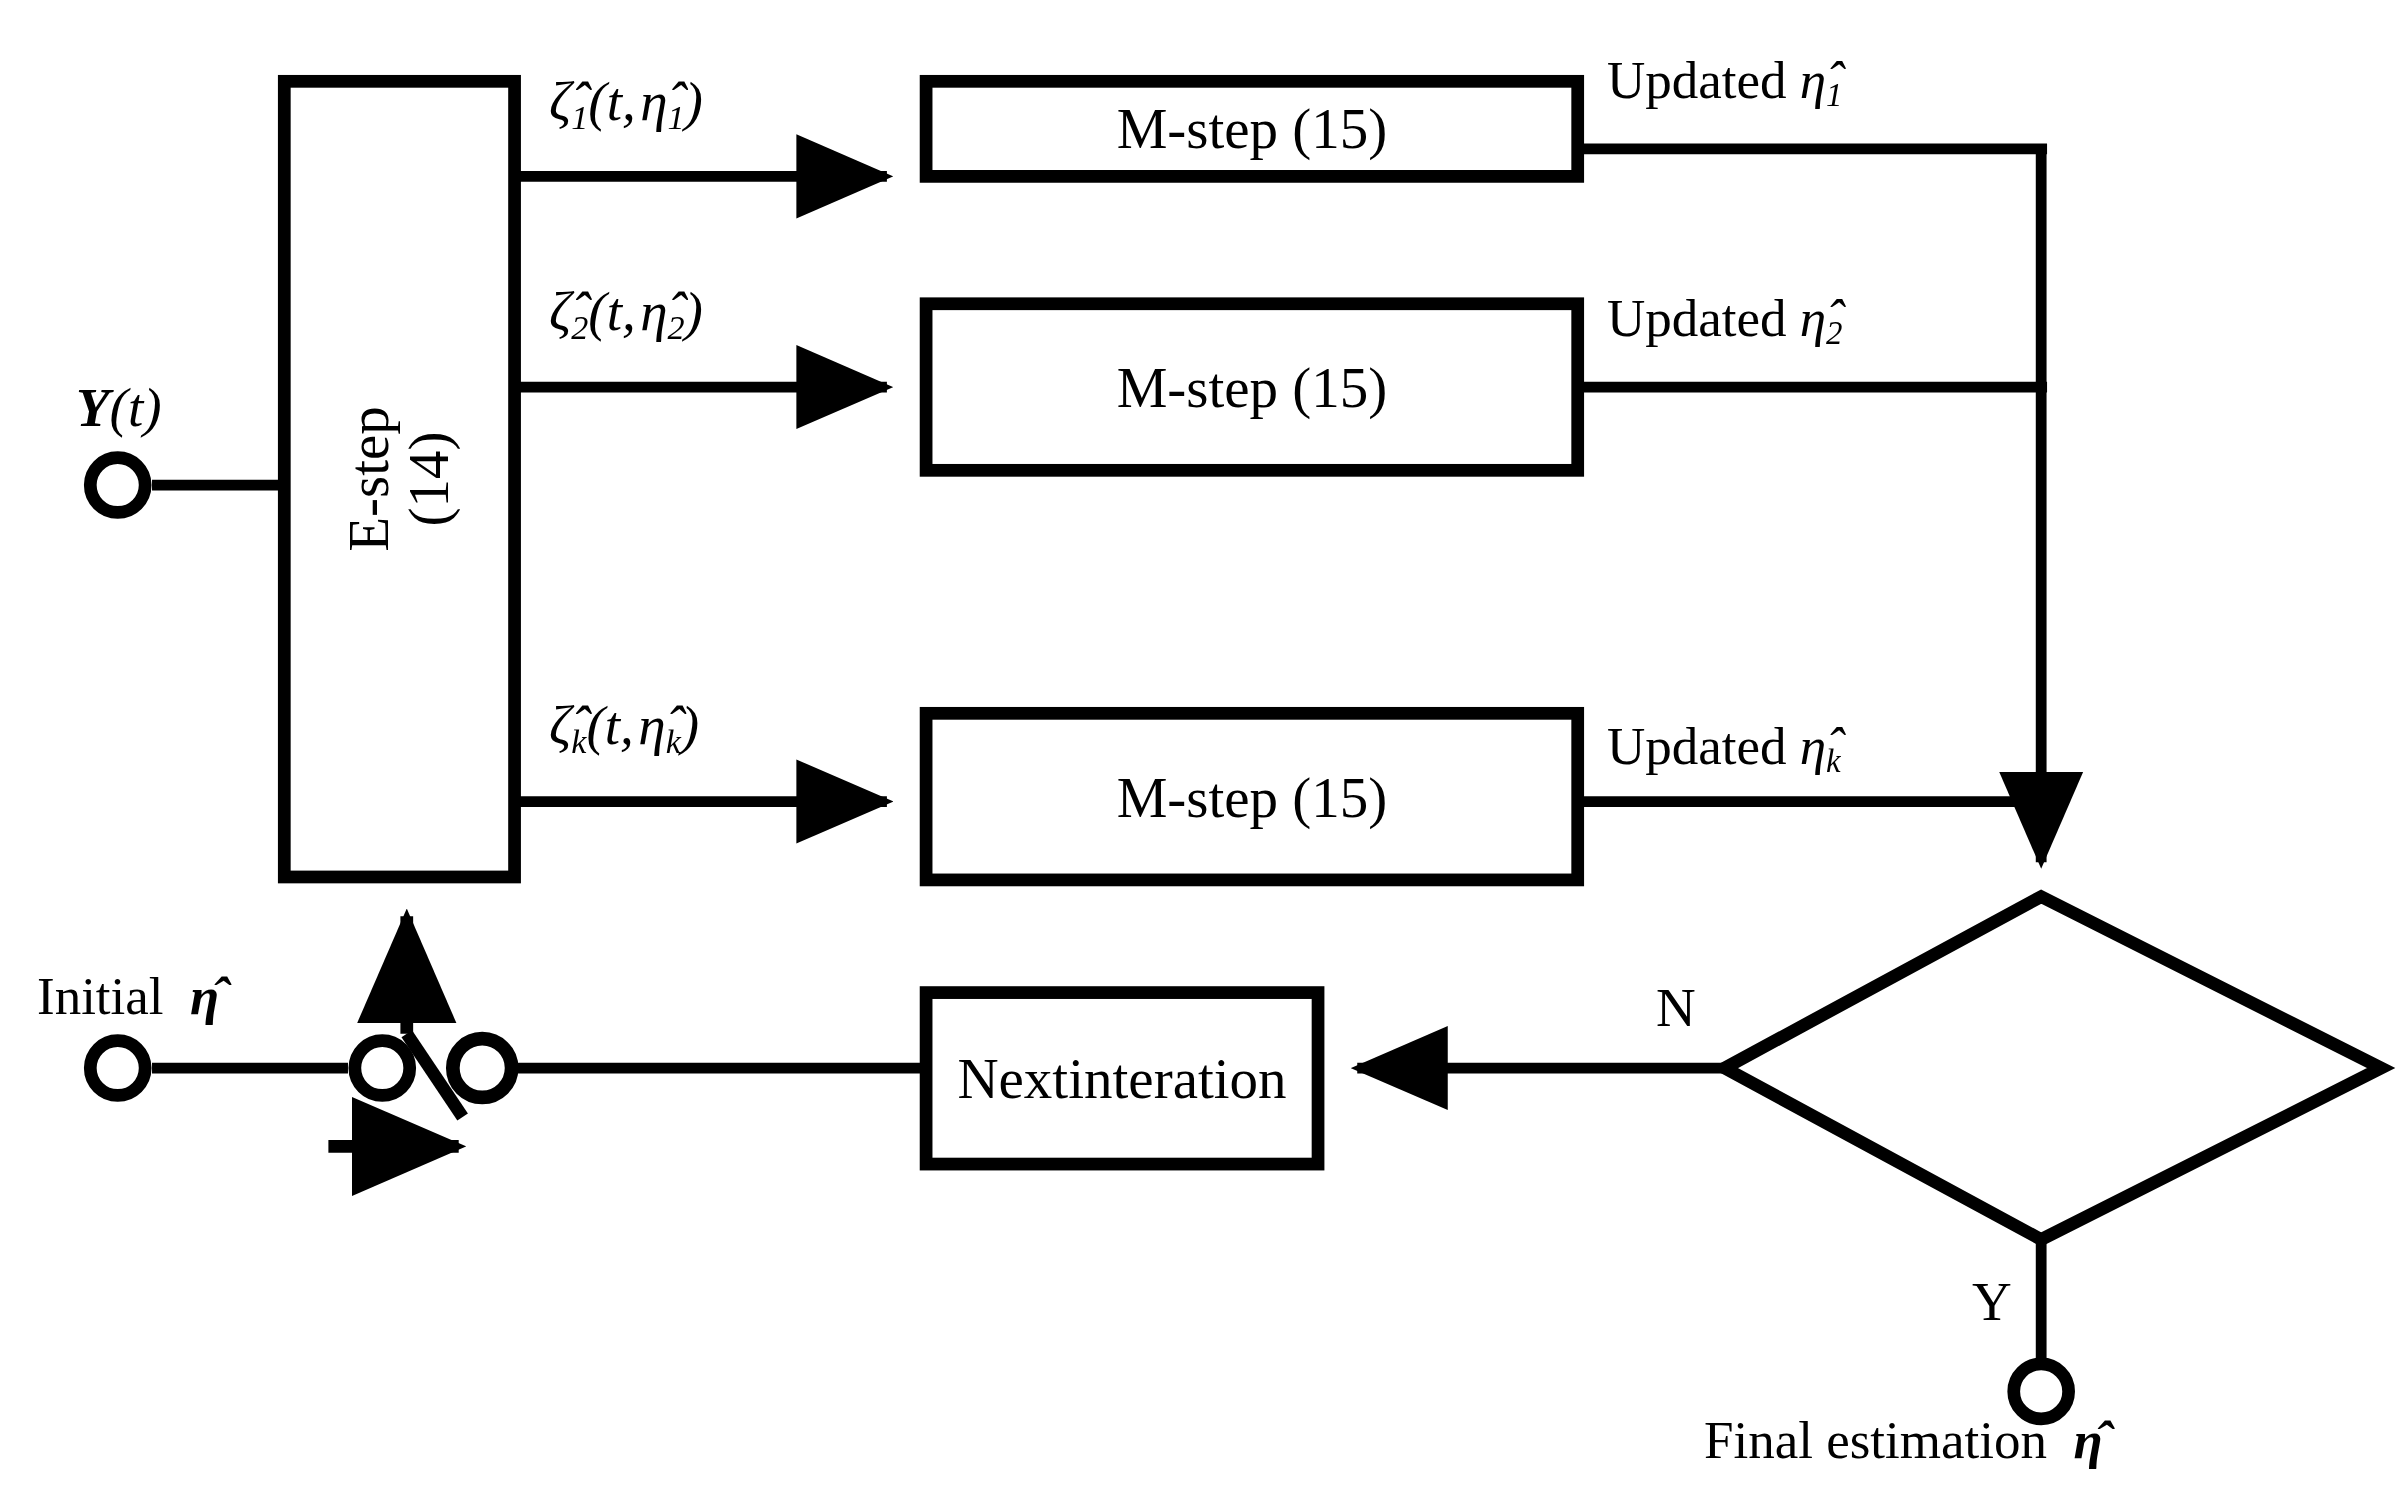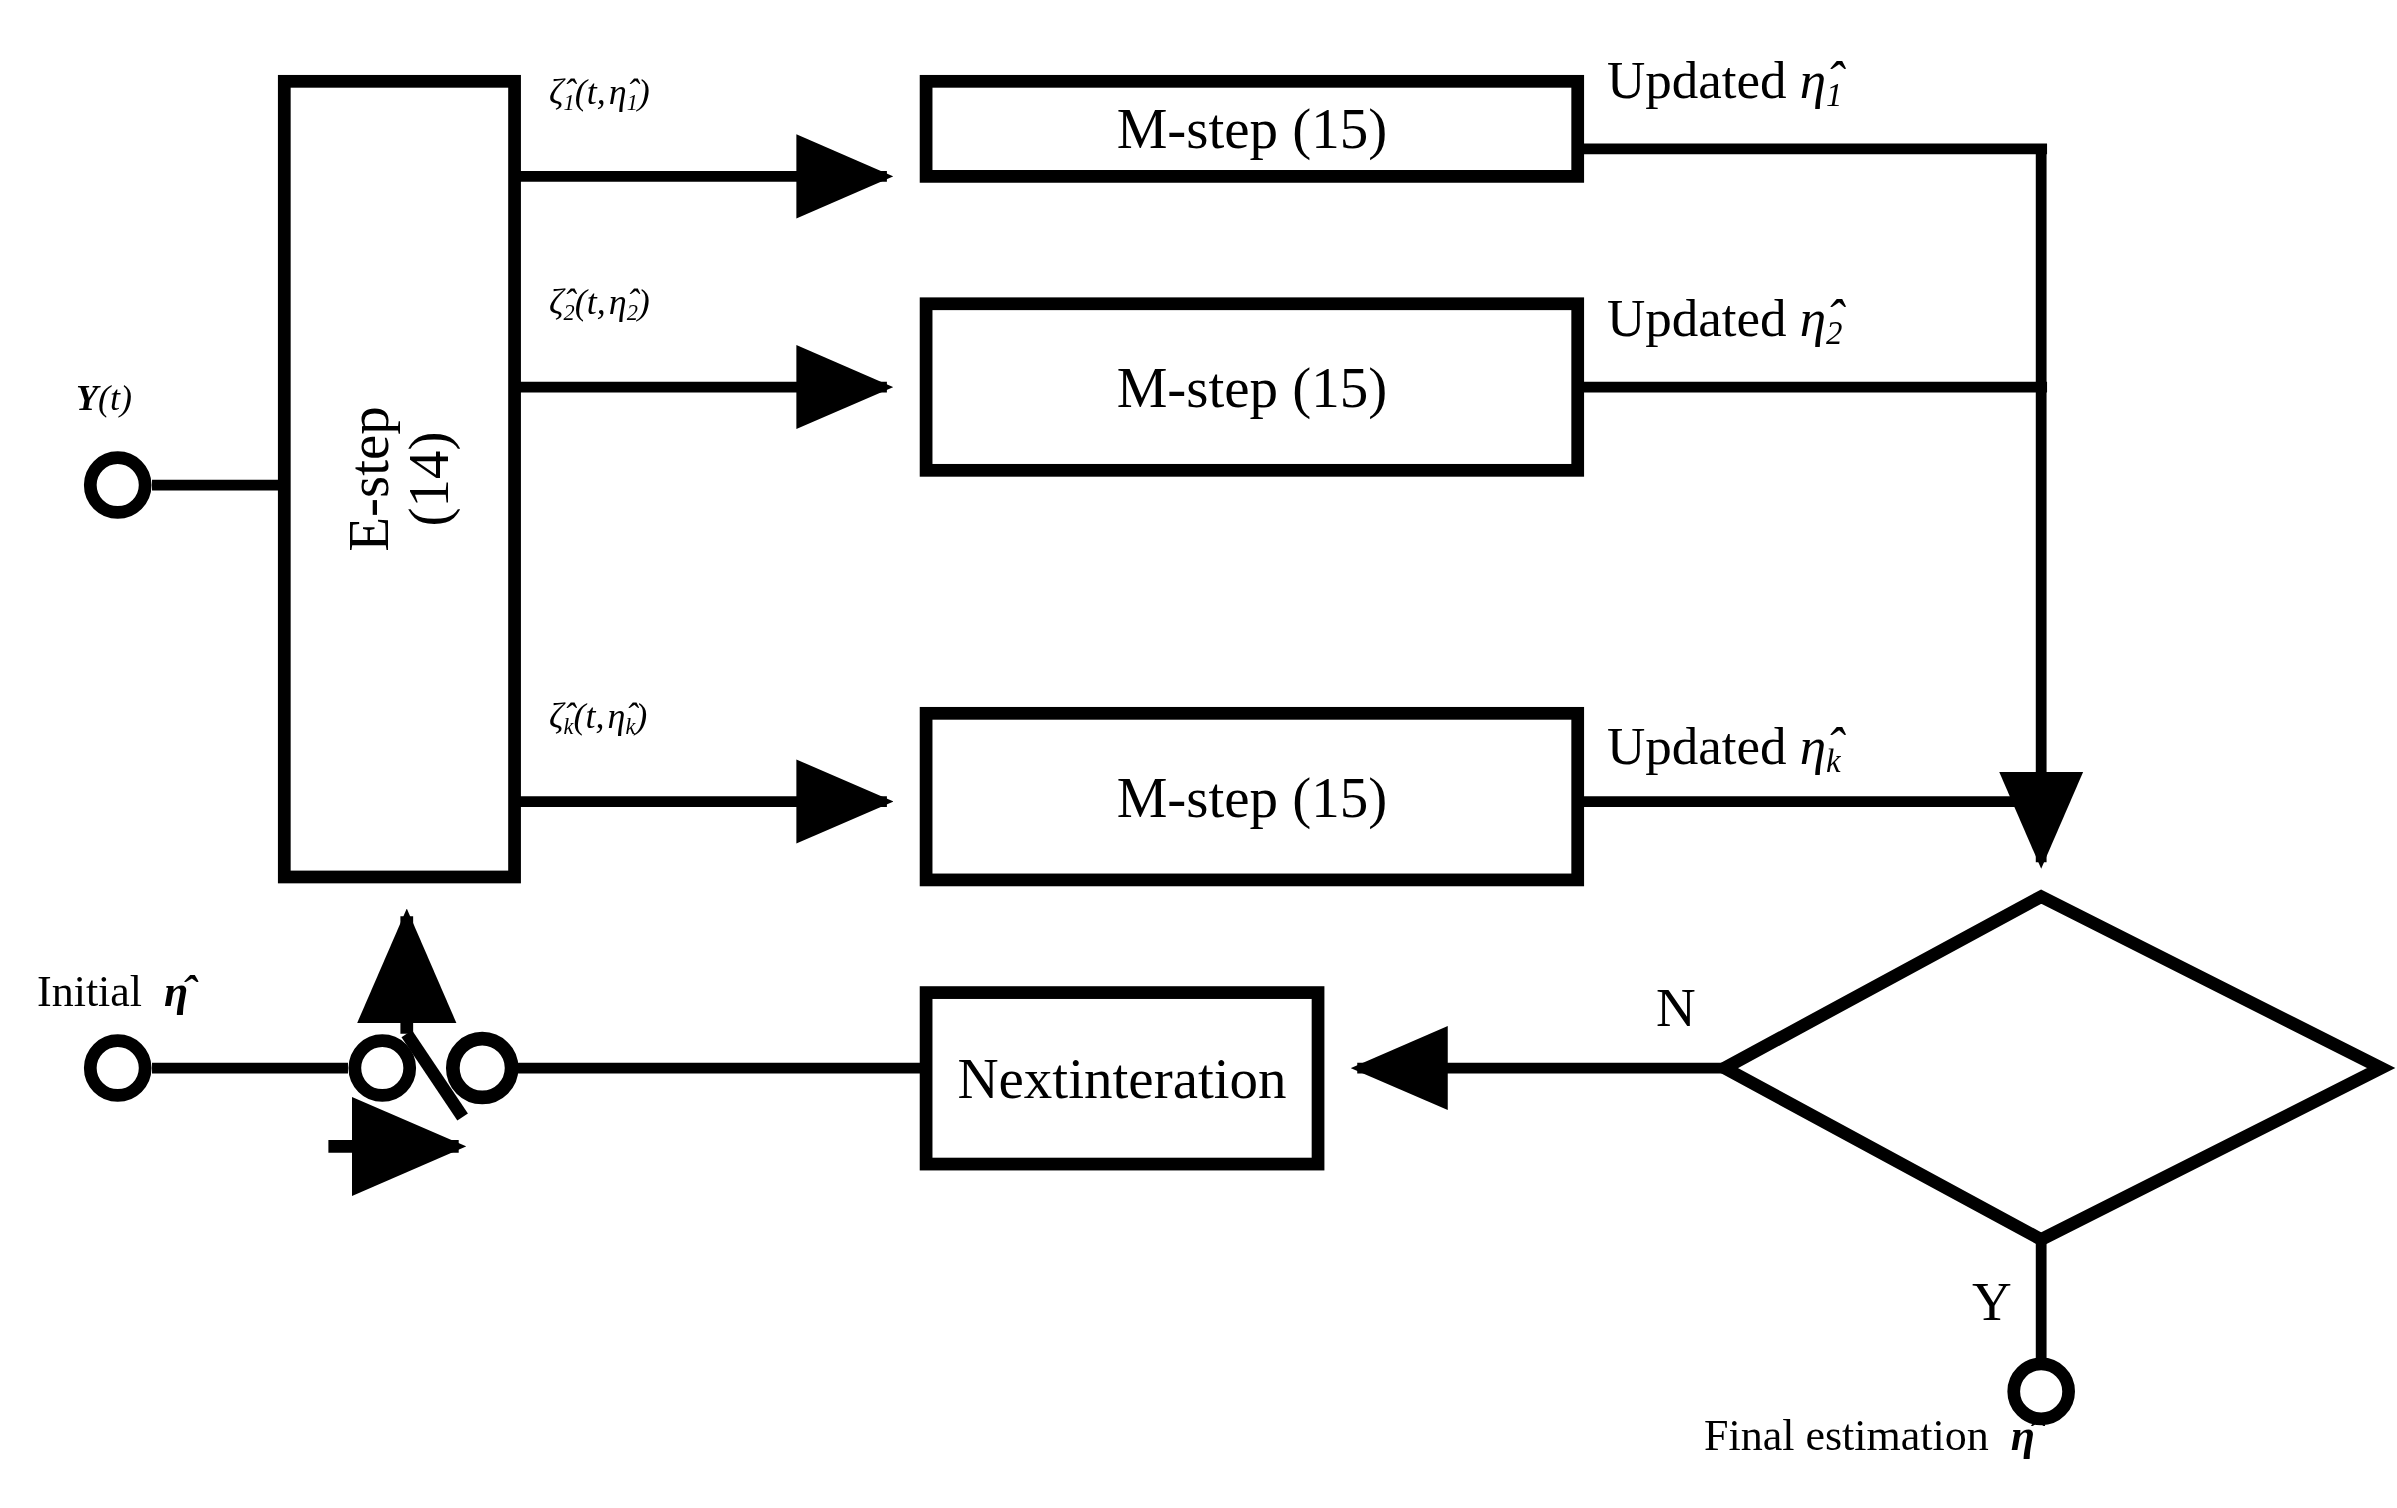--- a/index.html
+++ b/index.html
@@ -7,22 +7,22 @@
        font-family:"Liberation Serif","DejaVu Serif",serif;color:#000;}
   #stage{position:absolute;left:0;top:0;width:2397px;height:1508px;}
   svg.layer{position:absolute;left:0;top:0;width:2397px;height:1508px;pointer-events:none;}
 
   .lbl{position:absolute;white-space:nowrap;line-height:1;}
   .ital{font-style:italic;}
 
   
   .t-box    {font-size:57px;}
   .t-updated{font-size:53px;}
-  .t-sig    {font-size:36px;}
-  .t-small  {font-size:44px;}
+  .t-sig    {font-size:55px;}
+  .t-small  {font-size:53px;}
   .t-ny     {font-size:55px;}
 
   
   .boxtext{position:absolute;display:flex;align-items:center;justify-content:center;
            text-align:center;line-height:1.05;}
 
   .vert{transform:rotate(-90deg);transform-origin:center center;}
 
   sub{font-size:0.62em;vertical-align:-0.25em;}
   .hat{position:relative;display:inline-block;}

